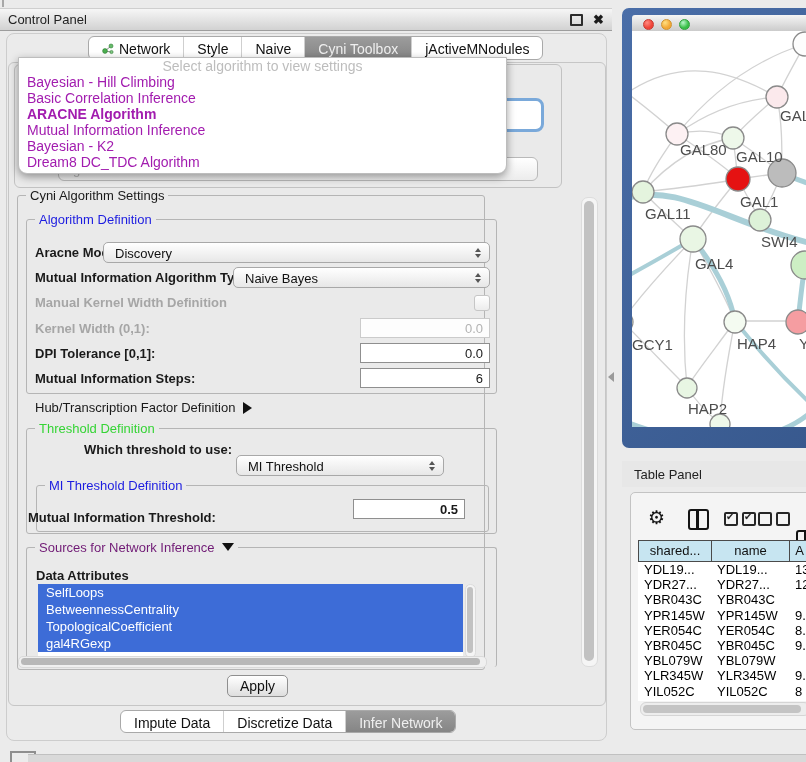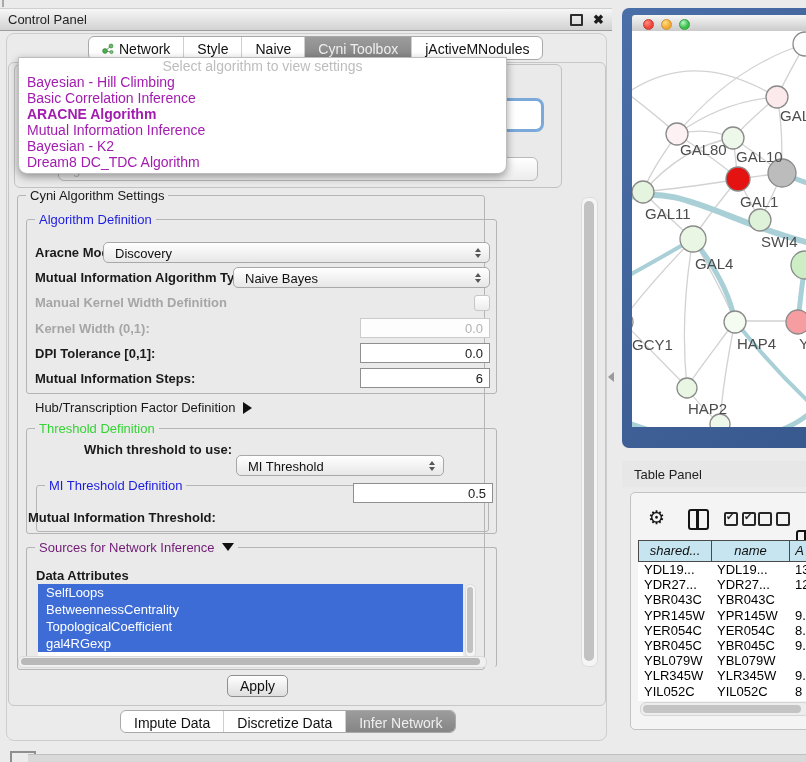--- a/index.html
+++ b/index.html
@@ -82,21 +82,21 @@
     display:flex;align-items:center;padding-left:12px;box-sizing:border-box;color:#222;}
   .tp-box{left:630px;top:492px;width:180px;height:236px;background:#f4f4f4;
     border:1px solid #c3c3c3;border-radius:5px;}
   .gear-ic::before{content:"⚙";font-size:19px;color:#141414;}
   .split-ic{width:17px;height:17px;border:2.5px solid #141414;border-radius:3px;position:relative;}
   .split-ic::after{content:"";position:absolute;left:6px;top:0;width:2.5px;height:100%;background:#141414;}
   .pair{display:flex;gap:4px;align-items:center;}
   .cbx{width:10px;height:10px;border:2px solid #262626;border-radius:2px;position:relative;}
   .cbx.ck::after{content:"✔";position:absolute;left:0px;top:-3px;font-size:10px;color:#262626;}
   .thead-cell{background:#c7e5f1;border:1px solid #4a4a4a;box-sizing:border-box;
-    height:22px;line-height:20px;text-align:center;font-size:13px;color:#111;font-style:italic;}
+    height:22px;line-height:20px;text-align:center;font-size:13px;color:#111;}
   .trow-cell{height:15.2px;line-height:15.2px;padding-left:6px;font-size:13px;color:#000;
     overflow:hidden;white-space:nowrap;box-sizing:border-box;}
 
   .bottom-strip{left:28px;top:754px;width:778px;height:8px;background:#d9d9d9;border-top:1px solid #c0c0c0;}
   .mini-sq{left:10px;top:751px;width:22px;height:11px;border:2px solid #8f8f8f;background:#ececec;}
   .split-arrow{left:608px;top:372px;width:0;height:0;border-top:5px solid transparent;border-bottom:5px solid transparent;border-right:6px solid #9a9a9a;}
 </style>
 </head>
 <body>
 
@@ -196,21 +196,21 @@
     <span>MI Threshold</span>
     <span class="spin">
         <span class="tu"></span>
         <span class="td"></span>
       </span>
   </div>
   <div class="abs group" style="left:36px;top:485px;width:451px;height:45px;">
     <span class="gtitle blue">MI Threshold Definition</span>
   </div>
   <div class="abs b" style="left:28px;top:510px;">Mutual Information Threshold:</div>
-  <div class="abs field" style="left:353px;top:483px;width:140px;">0.5</div>
+  <div class="abs field" style="left:353px;top:499px;width:112px;font-weight:bold;">0.5</div>
 
   <div class="abs group" style="left:26px;top:547px;width:469px;height:119px;border-bottom:none;">
     <span class="gtitle" style="color:#701a75;"><span>Sources for Network Inference</span><span class="tri-d"></span></span>
   </div>
   <div class="abs b" style="left:36px;top:568px;">Data Attributes</div>
   <div class="abs" style="left:38px;top:584px;width:425px;height:72px;overflow:hidden;background:#fff;">
     <div class="attr-item">SelfLoops</div>
     <div class="attr-item">BetweennessCentrality</div>
     <div class="attr-item">TopologicalCoefficient</div>
     <div class="attr-item">gal4RGexp</div>

